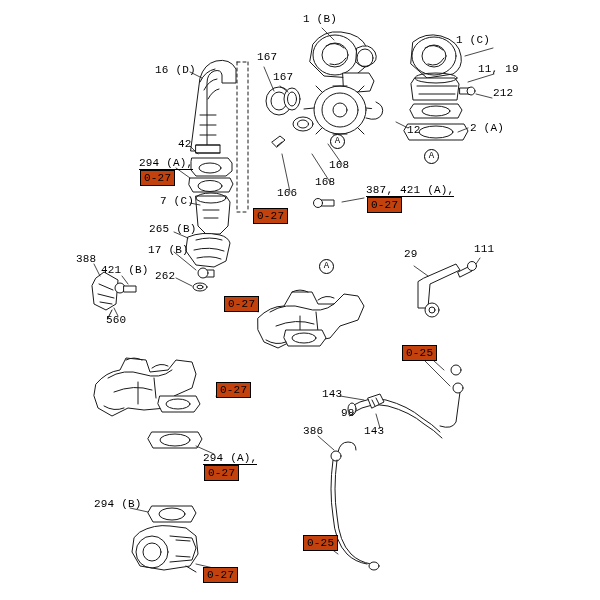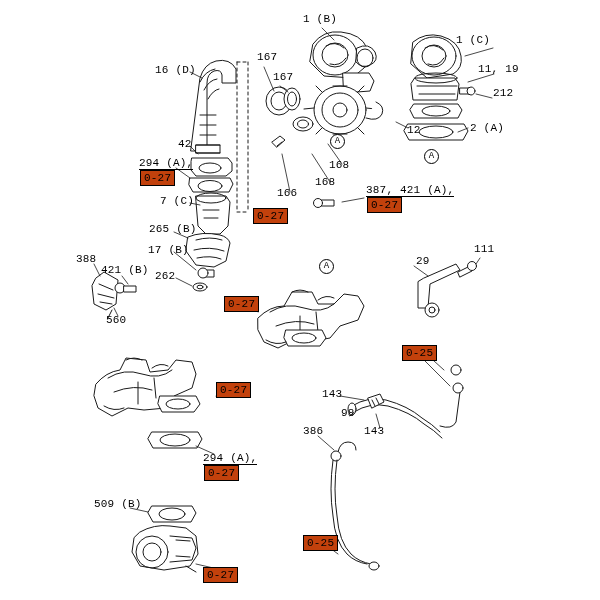--- a/index.html
+++ b/index.html
@@ -281,28 +281,28 @@
   <div class="lbl uline" style="left:366px; top:184px;">387, 421 (A),</div>
   <div class="lbl boxed" style="left:367px; top:197px;">0-27</div>
   <div class="lbl boxed" style="left:253px; top:208px;">0-27</div>
   <div class="lbl" style="left:149px; top:223px;">265 (B)</div>
   <div class="lbl" style="left:148px; top:244px;">17 (B)</div>
   <div class="lbl" style="left:155px; top:270px;">262</div>
   <div class="lbl" style="left:76px;  top:253px;">388</div>
   <div class="lbl" style="left:101px; top:264px;">421 (B)</div>
   <div class="lbl" style="left:106px; top:314px;">560</div>
   <div class="lbl circ" style="left:319px; top:259px;">A</div>
-  <div class="lbl" style="left:404px; top:255px;margin-left:12px;">29</div>
+  <div class="lbl" style="left:404px; top:248px;">29</div>
   <div class="lbl" style="left:474px; top:243px;">111</div>
   <div class="lbl boxed" style="left:224px; top:296px;">0-27</div>
   <div class="lbl boxed" style="left:402px; top:345px;">0-25</div>
   <div class="lbl boxed" style="left:216px; top:382px;">0-27</div>
   <div class="lbl" style="left:322px; top:388px;">143</div>
   <div class="lbl" style="left:341px; top:407px;">98</div>
   <div class="lbl" style="left:303px; top:425px;">386</div>
   <div class="lbl" style="left:364px; top:425px;">143</div>
   <div class="lbl uline" style="left:203px; top:452px;">294 (A),</div>
   <div class="lbl boxed" style="left:204px; top:465px;">0-27</div>
-  <div class="lbl" style="left:94px;  top:498px;">509 (B)</div>
+  <div class="lbl" style="left:94px;  top:498px;">294 (B)</div>
   <div class="lbl boxed" style="left:303px; top:535px;">0-25</div>
   <div class="lbl boxed" style="left:203px; top:567px;">0-27</div>
 
 </div>
 
 </body></html>

